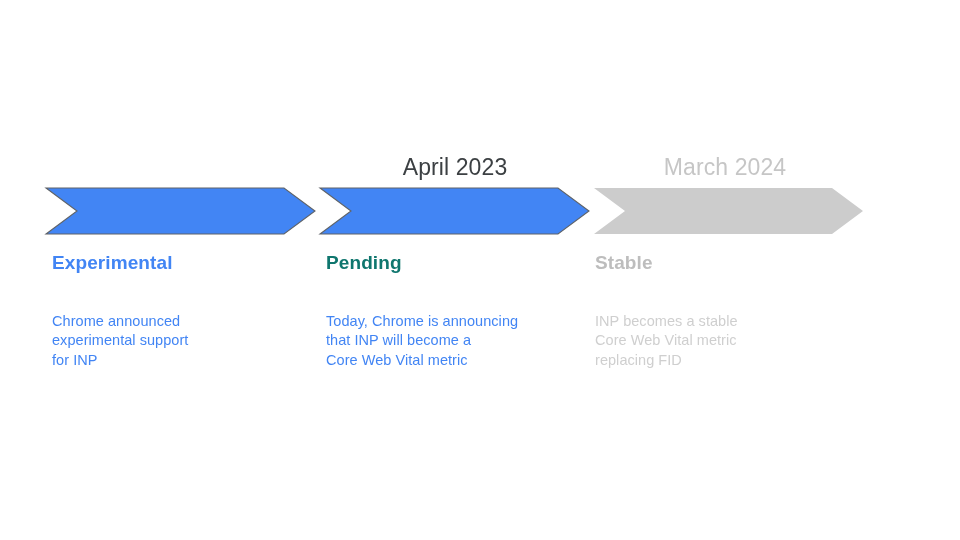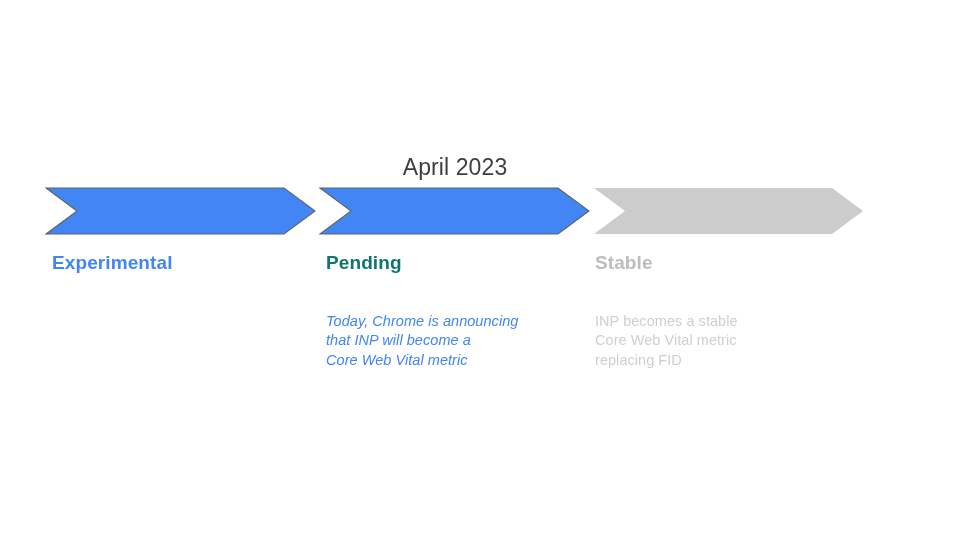--- a/index.html
+++ b/index.html
@@ -74,37 +74,43 @@
 </style>
 </head>
 <body>
 
 <div id="timeline-root">
 
   <div class="date-label" style="left:46px; width:270px; color:#3c4043;margin-top:43px;">May 2022</div>
 
   <div class="date-label" style="left:320px; width:270px; color:#3c4043;">April 2023</div>
 
+  <div class="date-label" style="left:590px; width:270px; color:#c6c6c6;">March 2024</div>
 
   <svg id="arrow-band" viewBox="0 0 960 50" width="960" height="50">
 
     <path d="M 46,2 L 284,2 L 315,25 L 284,48 L 46,48 L 77,25 Z" fill="#4285f4" stroke="#5f6368" stroke-width="1.1" stroke-linejoin="miter"></path>
 
     <path d="M 320,2 L 558,2 L 589,25 L 558,48 L 320,48 L 351,25 Z" fill="#4285f4" stroke="#5f6368" stroke-width="1.1" stroke-linejoin="miter"></path>
 
     <path d="M 594,2 L 832,2 L 863,25 L 832,48 L 594,48 L 625,25 Z" fill="#cccccc" stroke="none"></path>
   </svg>
 
   <div class="phase-col" style="left:52px; width:262px;">
     <div class="phase-heading" style="color:#4285f4;">Experimental</div>
+    <div class="phase-desc" style="color:#4285f4;">
+      <span class="line">Chrome announced</span>
+      <span class="line">experimental support</span>
+      <span class="line">for INP</span>
+    </div>
   </div>
 
   <div class="phase-col" style="left:326px; width:262px;">
     <div class="phase-heading" style="color:#0f766e;">Pending</div>
-    <div class="phase-desc" style="color:#4285f4;font-style:italic;">
+    <div class="phase-desc" style="color:#4285f4;">
       <span class="line">Today, Chrome is announcing</span>
       <span class="line">that INP will become a</span>
       <span class="line">Core Web Vital metric</span>
     </div>
   </div>
 
   <div class="phase-col" style="left:595px; width:262px;">
     <div class="phase-heading" style="color:#bdbdbd;">Stable</div>
     <div class="phase-desc" style="color:#cfcfcf;">
       <span class="line">INP becomes a stable</span>

